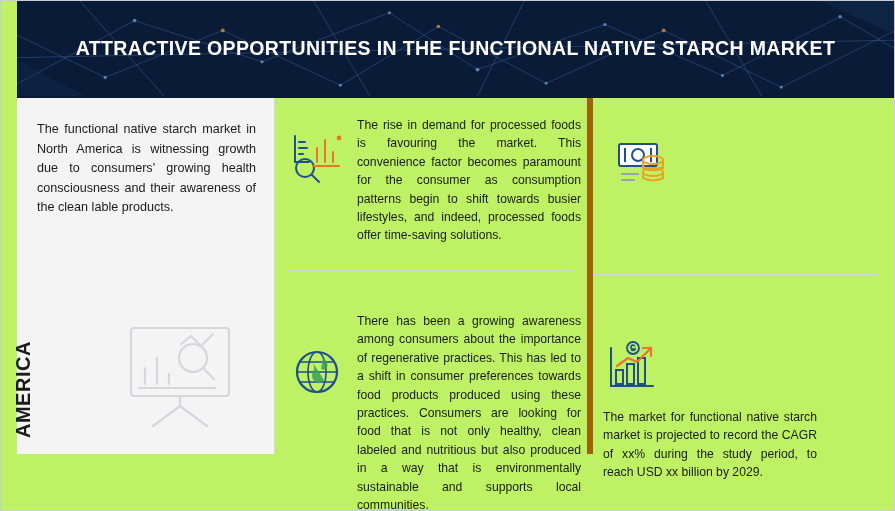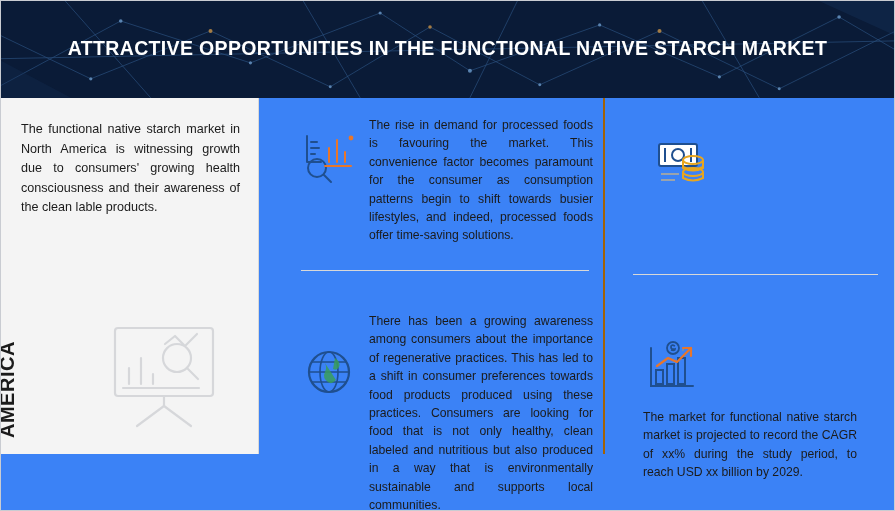--- a/index.html
+++ b/index.html
@@ -7,22 +7,23 @@
     padding: 0;
     background: #ffffff;
     font-family: "Liberation Sans", sans-serif;
   }
   .page {
     position: relative;
     width: 895px;
     height: 511px;
     box-sizing: border-box;
     border: 1px solid #c9ccd2;
-    background: #3b82f6;
+    background: #bef264;
     overflow: hidden;
+    padding-left: 16px;
   }
 
   
   .header {
     position: relative;
     height: 97px;
     background: #0a1b37;
     background-image:
       radial-gradient(circle at 14% 120%, rgba(40,92,160,0.55) 0%, rgba(10,27,55,0) 55%),
       radial-gradient(circle at 86% -30%, rgba(30,70,130,0.6) 0%, rgba(10,27,55,0) 60%),
@@ -46,21 +47,20 @@
     letter-spacing: 0.35px;
     text-transform: uppercase;
     z-index: 3;
   }
 
   
   .body {
     position: relative;
     display: flex;
     height: 356px;
-    gap: 28px;
   }
 
   .col-left {
     position: relative;
     width: 258px;
     background: #f4f4f4;
     border-right: 1px solid #d8d8d8;
     box-sizing: border-box;
     padding: 22px 18px 0 20px;
   }
@@ -88,21 +88,21 @@
     right: 28px;
     bottom: 22px;
     width: 132px;
     height: 118px;
     opacity: 0.5;
   }
 
   .col-mid {
     position: relative;
     width: 318px;
-    border-right: 2px solid #a16207;
+    border-right: 6px solid #a16207;
     box-sizing: border-box;
   }
   .col-right {
     position: relative;
     flex: 1;
     box-sizing: border-box;
   }
 
   .cell {
     display: flex;

